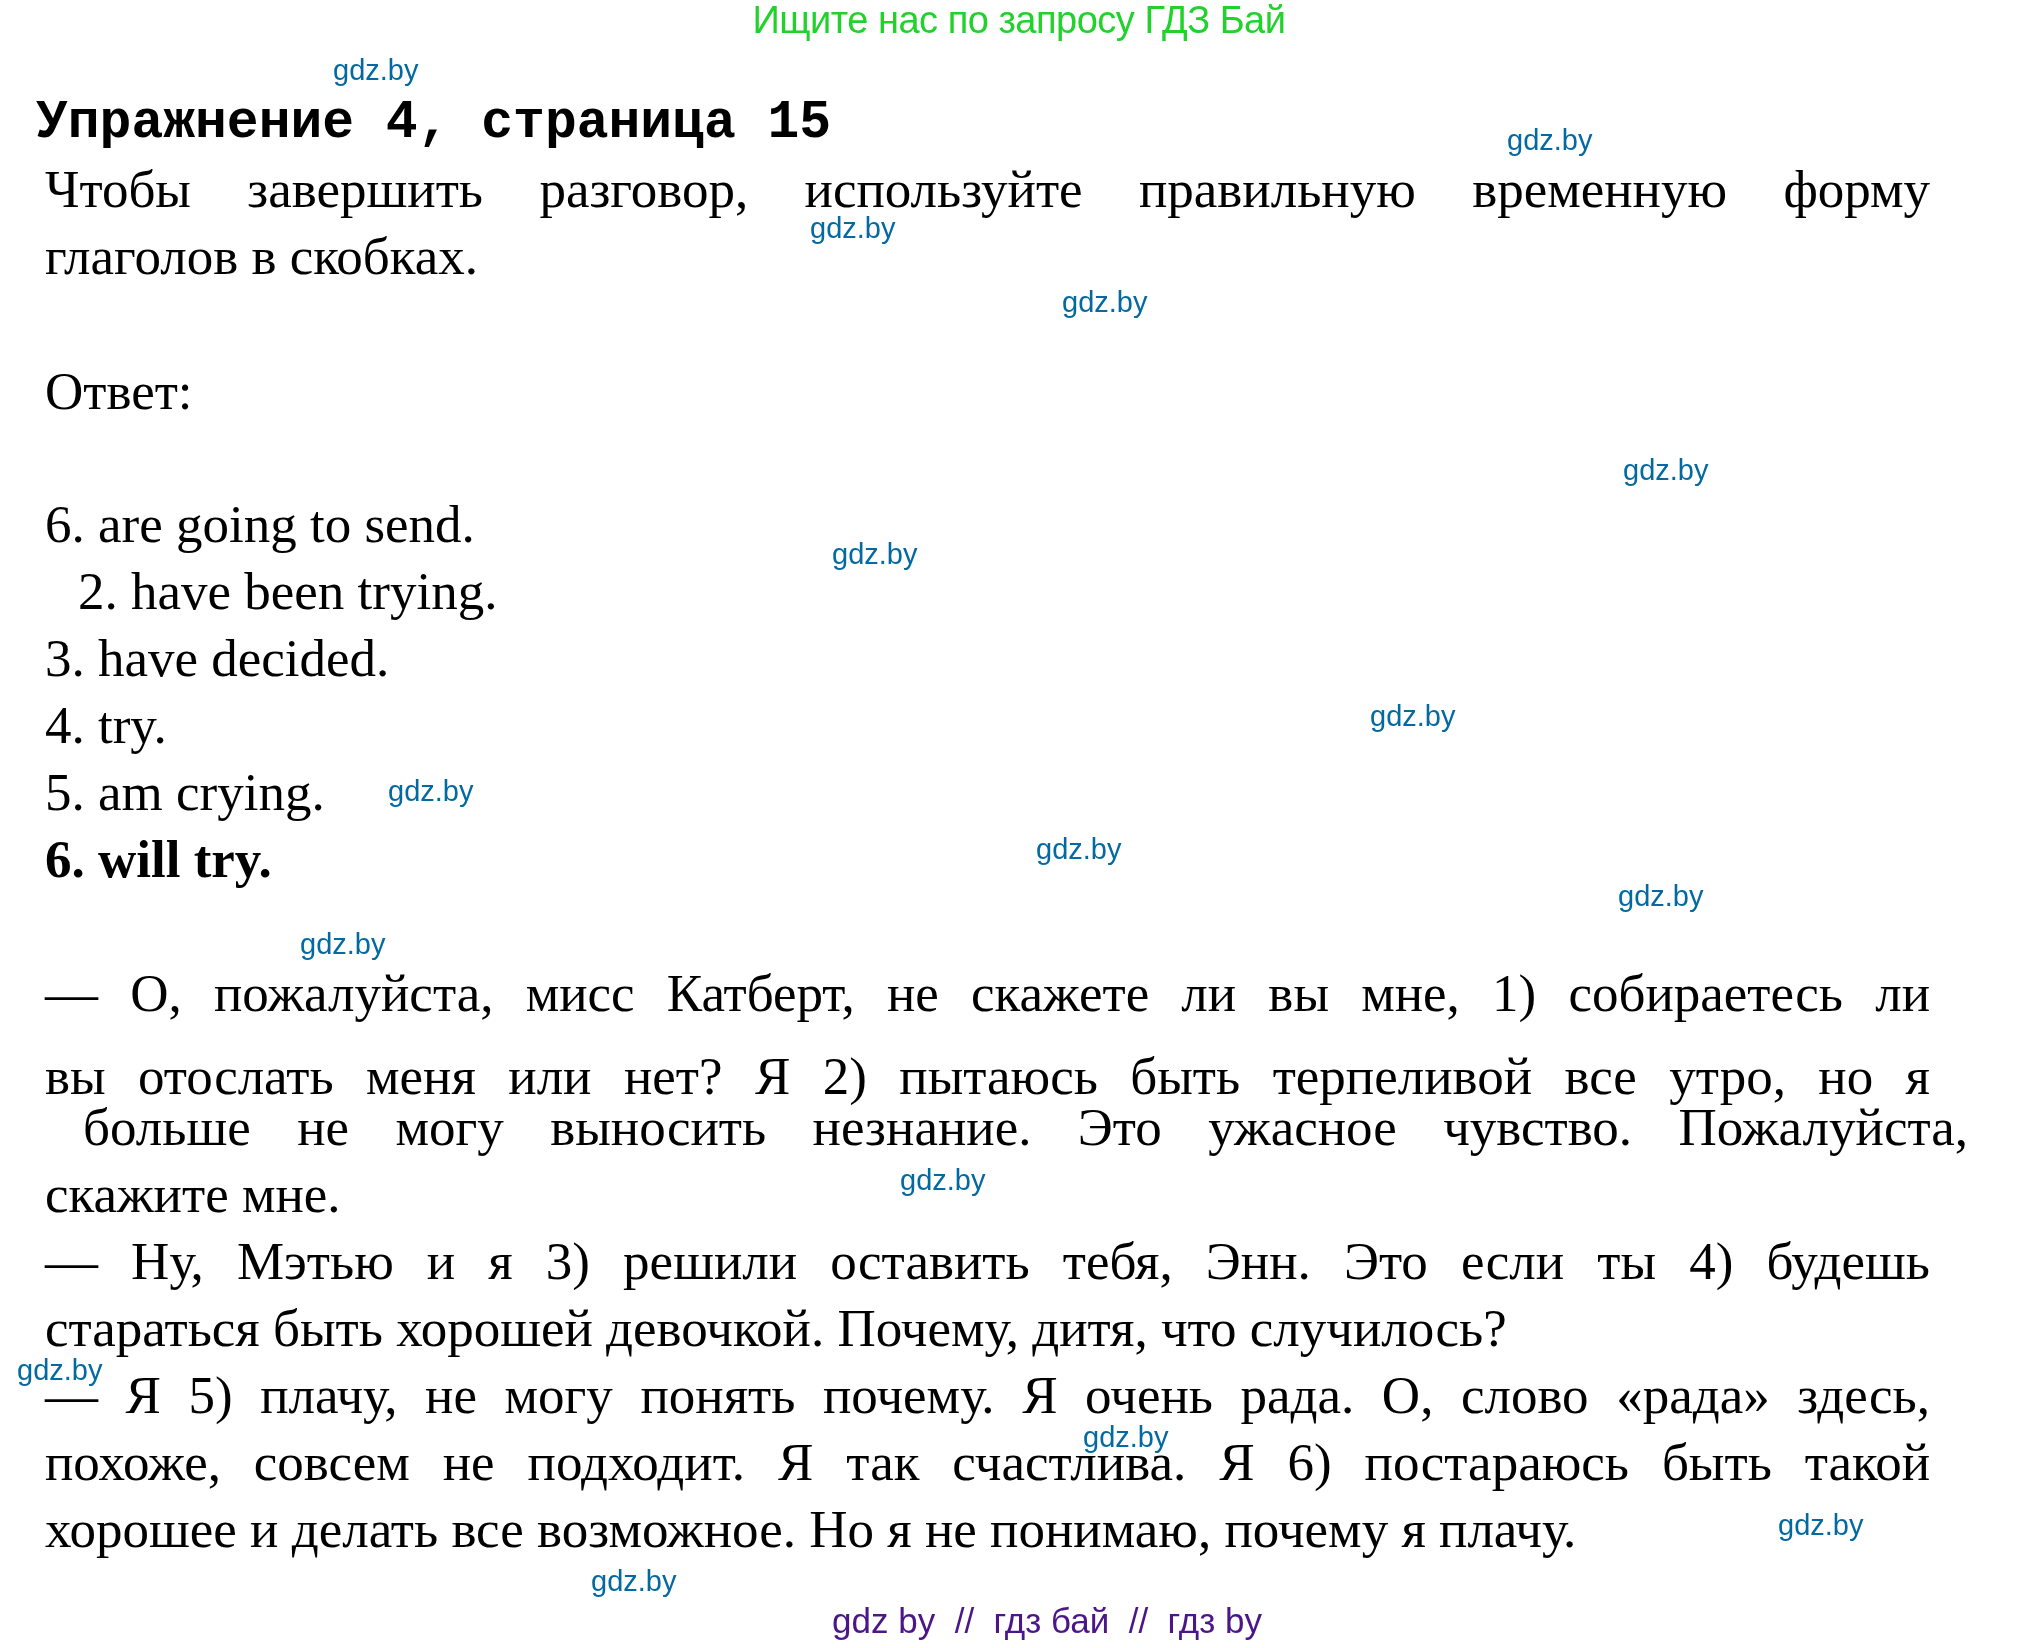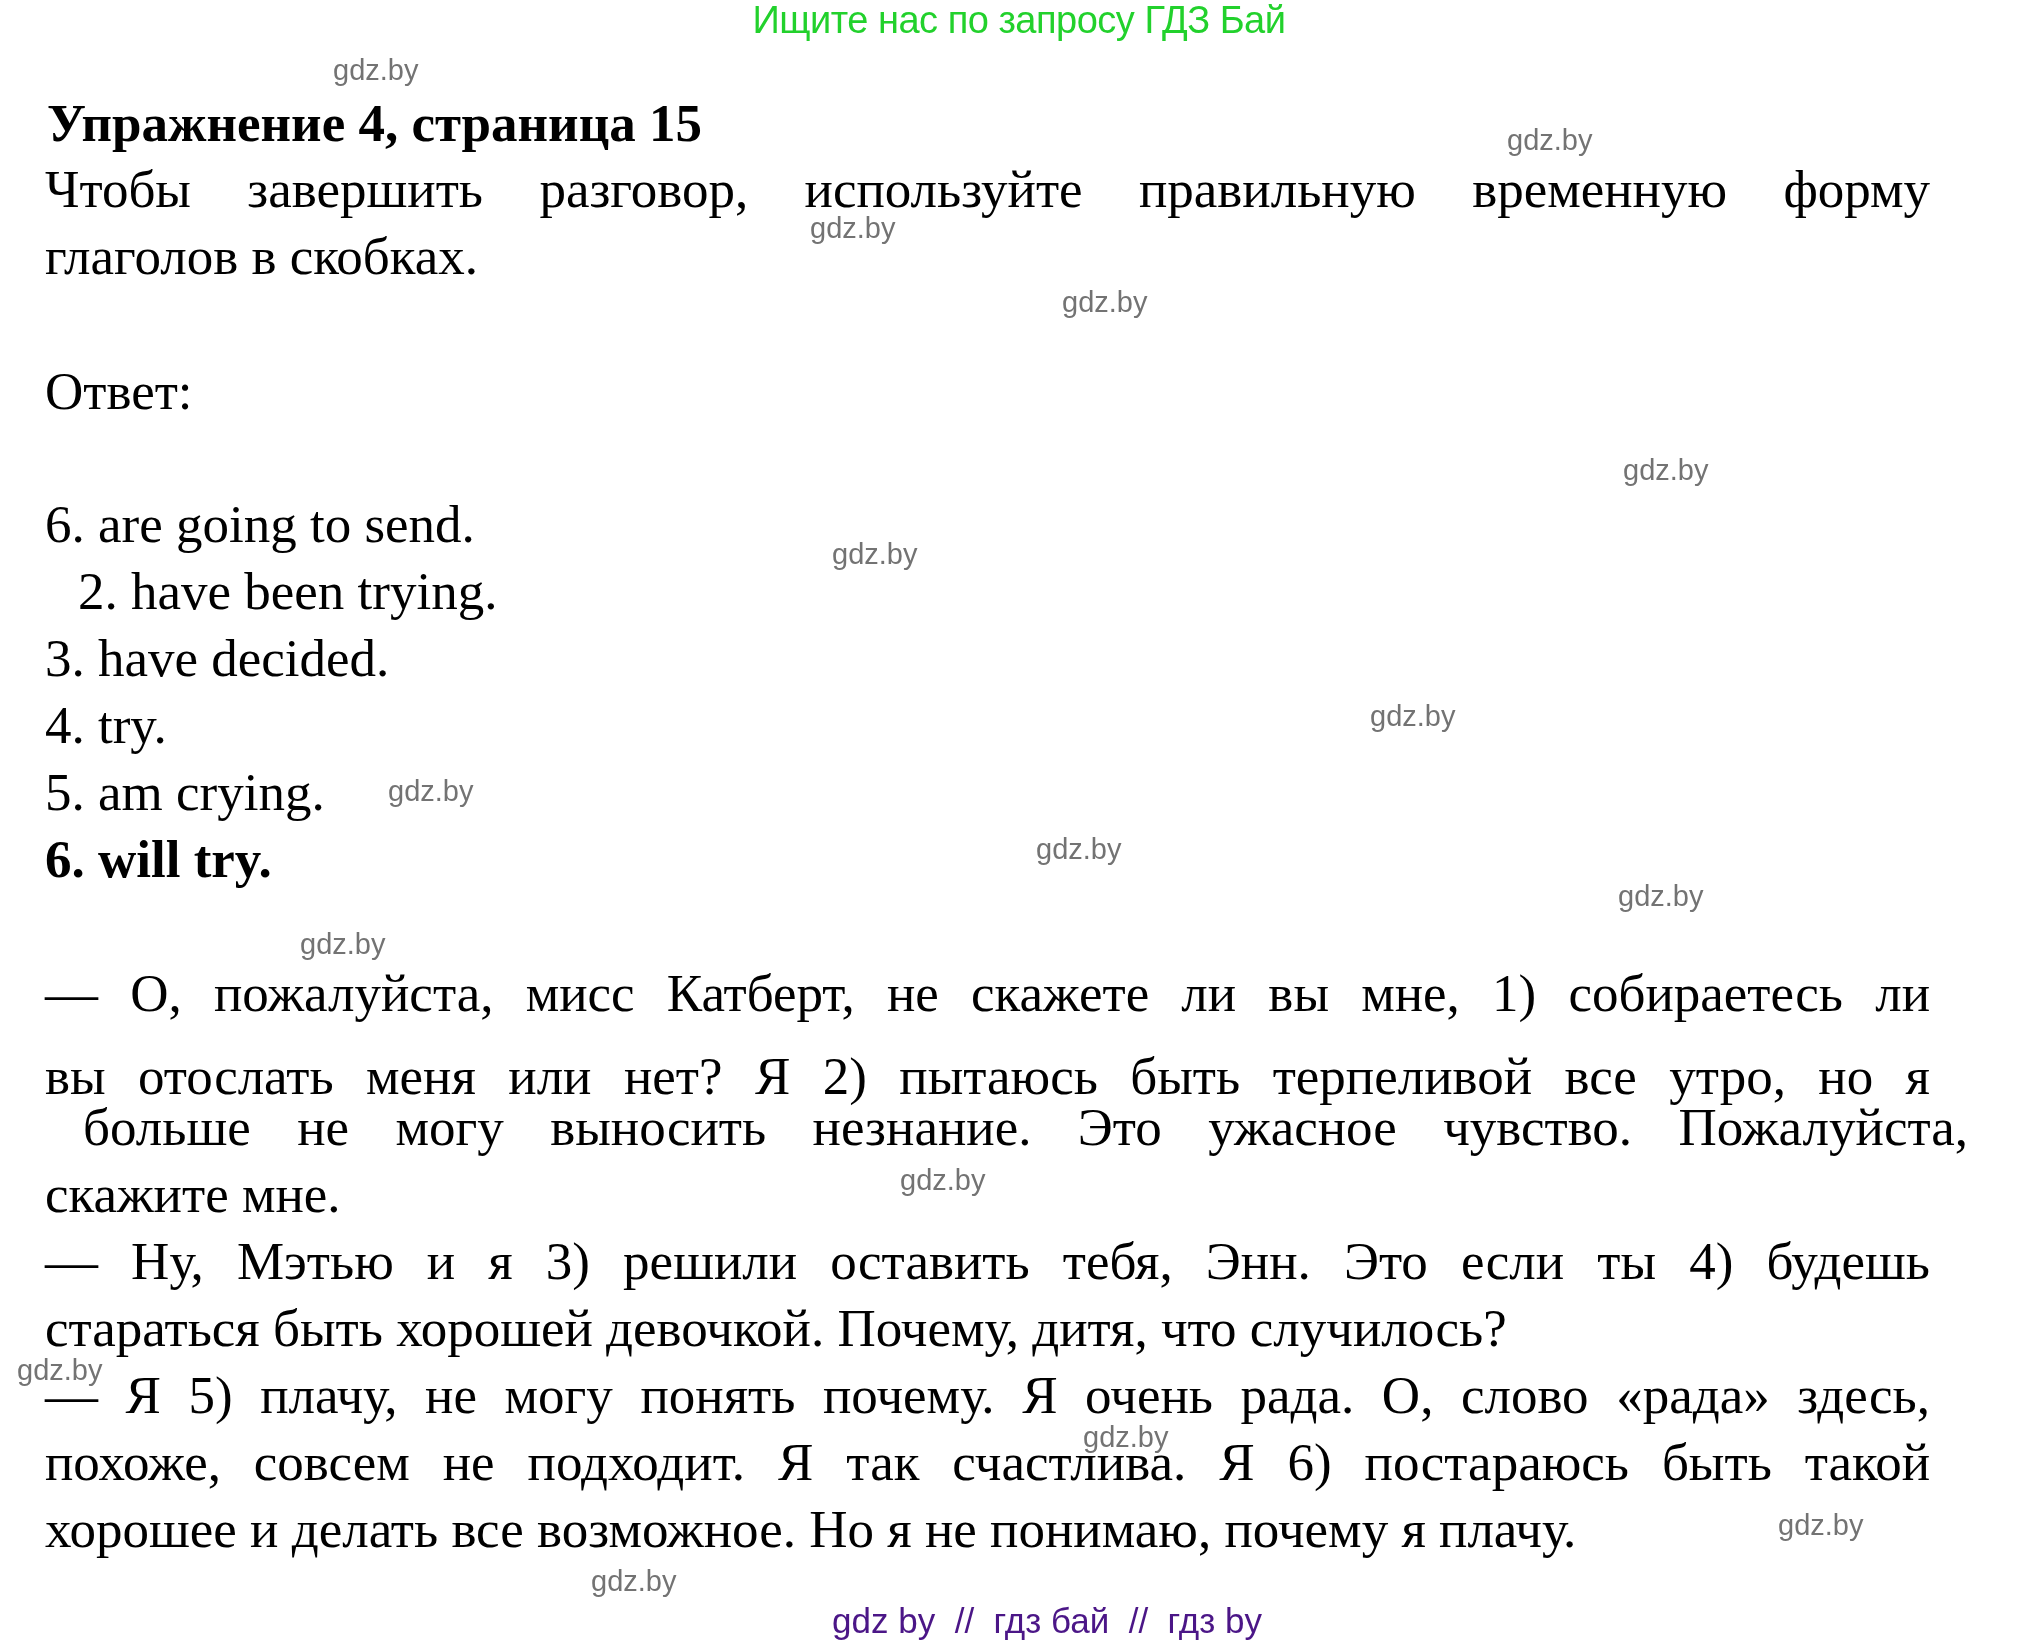--- a/index.html
+++ b/index.html
@@ -8,24 +8,24 @@
     position:absolute; left:0; width:2038px; top:-4px; text-align:center;
     font-family:"Liberation Sans", sans-serif; font-size:38px; line-height:48px;
     letter-spacing:-0.5px;
   }
   .serif { font-family:"Liberation Serif", serif; color:#000; }
   .line {
     position:absolute; left:45px; width:1885px; font-size:53px; line-height:60px;
     white-space:nowrap; text-align:justify; text-align-last:justify;
   }
   .line.left { text-align:left; text-align-last:left; }
-  .title { position:absolute; left:47px; font-size:53px; font-weight:bold; line-height:60px; white-space:nowrap; }
+  .title { position:absolute; left:36px; font-size:53px; font-weight:bold; line-height:60px; white-space:nowrap;font-family:Liberation Mono, monospace; }
   .wm {
     position:absolute; font-family:"Liberation Sans", sans-serif; font-size:29px;
-    line-height:32px; color:#737373; white-space:nowrap;
+    line-height:32px; color:#0369a1; white-space:nowrap;
   }
   .footer {
     position:absolute; left:0; width:2038px; top:1600px; text-align:center;
     font-family:"Liberation Sans", sans-serif; font-size:35px; line-height:42px; white-space:pre;padding-left:28px;
   }
 </style>
 </head>
 <body>
 
 <div class="banner" style="color:#22d12c;">Ищите нас по запросу ГДЗ Бай</div>

